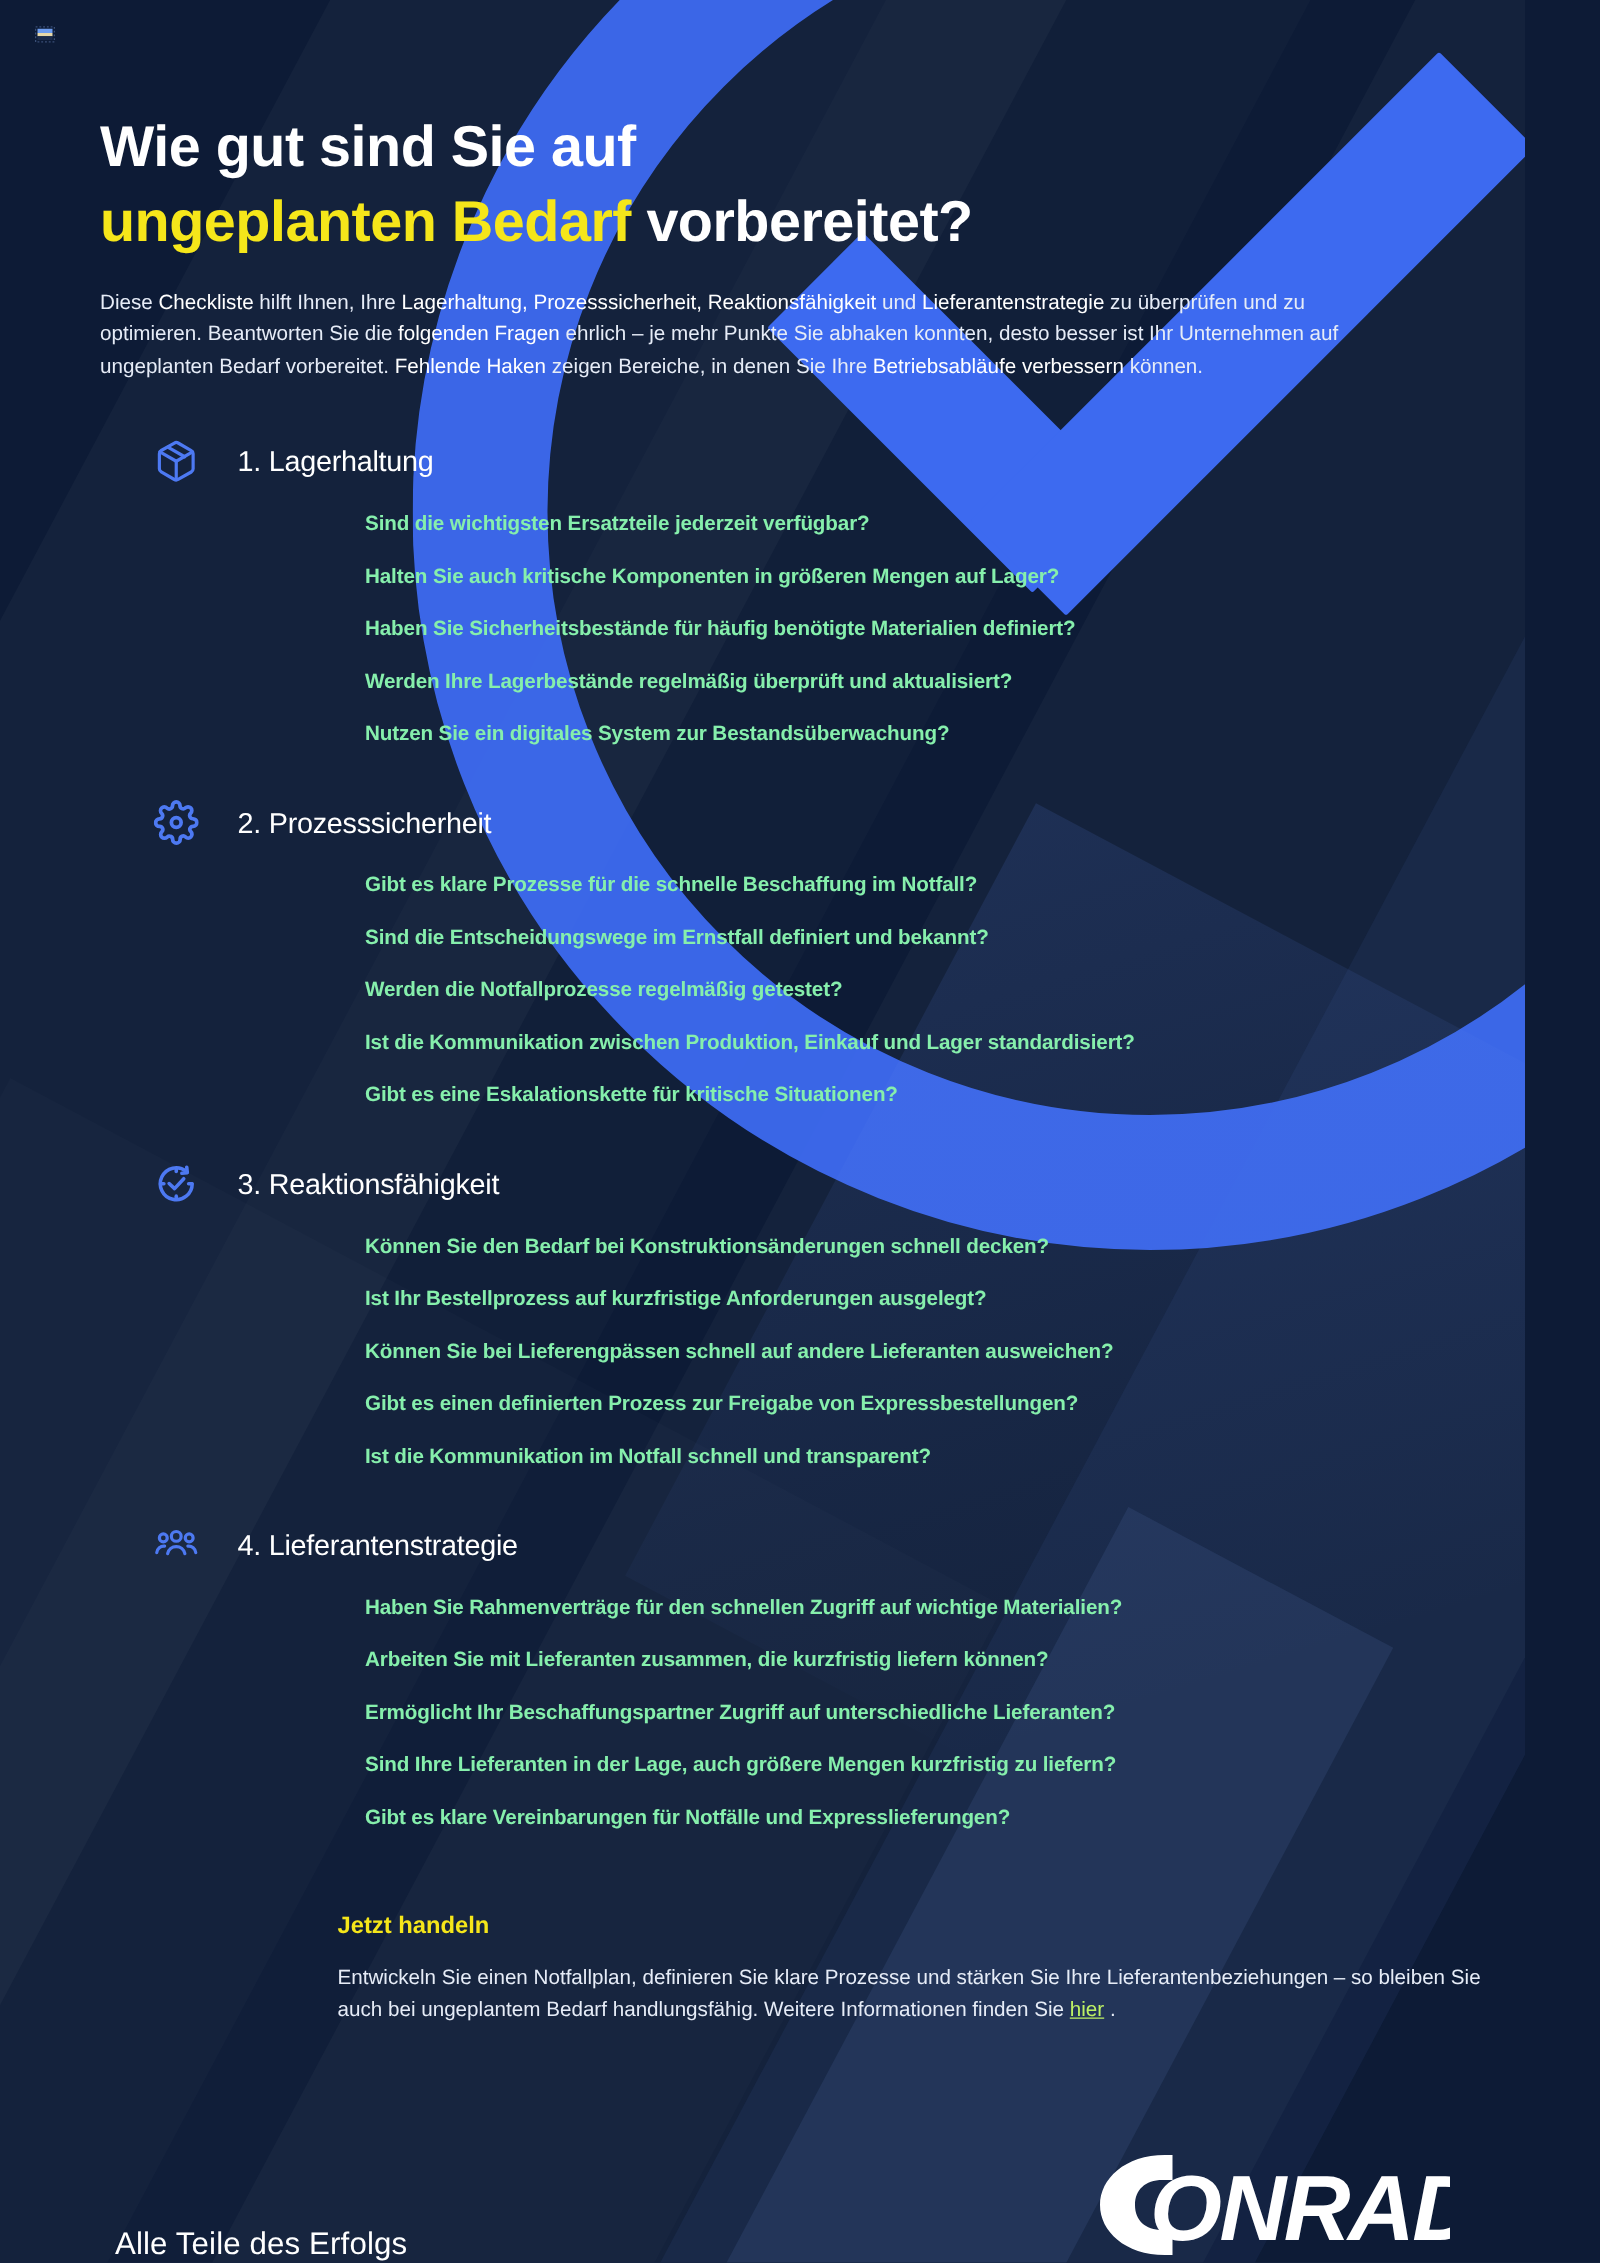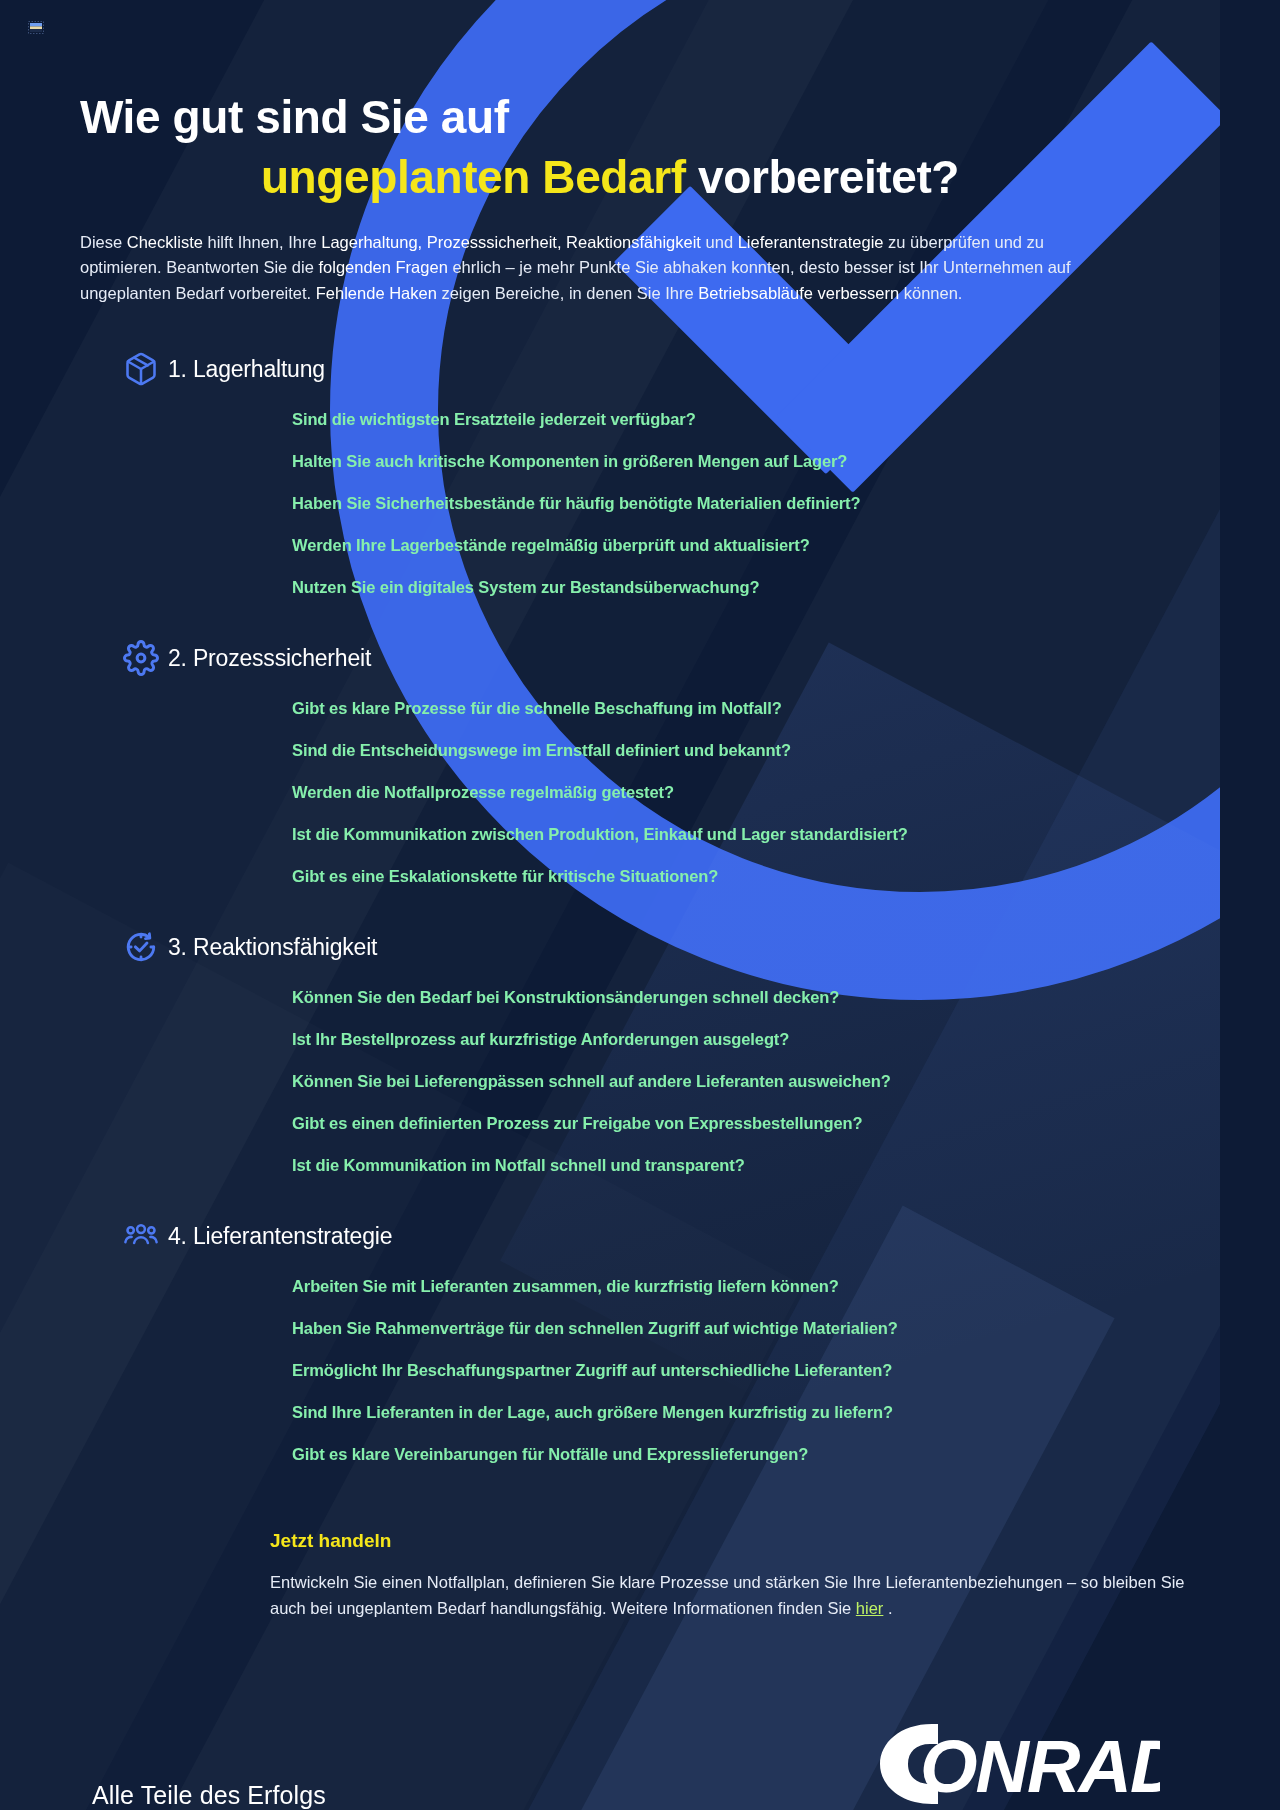--- a/index.html
+++ b/index.html
@@ -101,41 +101,41 @@
 
   .headline {
     margin: 0;
     padding-top: 88px;
     font-size: 46px;
     line-height: 1.30;
     font-weight: bold;
     letter-spacing: -0.4px;
   }
   .headline .l1 { display: block; color: #ffffff; }
-  .headline .l2 { display: block; color: #ffffff; text-align: center; }
+  .headline .l2 { display: block; color: #ffffff; }
   .hl-yellow { color: #f5e61a; }
 
   .intro {
     margin: 22px 0 0 0;
     width: 1020px;
     font-size: 16.5px;
     line-height: 1.55;
     color: #e6ecf7;
   }
   .intro b { color: #ffffff; font-weight: normal; }
 
   
   .sections { margin-top: 44px; }
 
   .section { margin-bottom: 42px; }
 
   .sec-head {
     display: flex;
     align-items: center;
-    gap: 8px;
+    gap: 30px;
     padding-left: 42px;
   }
   .sec-icon {
     width: 38px; height: 38px;
     display: flex; align-items: center; justify-content: center;
     flex: 0 0 38px;
   }
   .sec-title {
     font-size: 23px;
     font-weight: 500;
@@ -313,22 +313,22 @@
               <path d="M7.4 16.6a4.7 4.7 0 0 1 9.2 0"></path>
               <circle cx="5.1" cy="8.2" r="2.1"></circle>
               <path d="M1.6 16.1a3.8 3.8 0 0 1 4.2-3.5"></path>
               <circle cx="18.9" cy="8.2" r="2.1"></circle>
               <path d="M22.4 16.1a3.8 3.8 0 0 0-4.2-3.5"></path>
             </svg>
           </span>
           <span class="sec-title">4. Lieferantenstrategie</span>
         </div>
         <ul class="questions">
+          <li>Haben Sie Rahmenverträge für den schnellen Zugriff auf wichtige Materialien?</li>
           <li>Arbeiten Sie mit Lieferanten zusammen, die kurzfristig liefern können?</li>
-          <li>Haben Sie Rahmenverträge für den schnellen Zugriff auf wichtige Materialien?</li>
           <li>Ermöglicht Ihr Beschaffungspartner Zugriff auf unterschiedliche Lieferanten?</li>
           <li>Sind Ihre Lieferanten in der Lage, auch größere Mengen kurzfristig zu liefern?</li>
           <li>Gibt es klare Vereinbarungen für Notfälle und Expresslieferungen?</li>
         </ul>
       </div>
 
     </div>
 
     <div class="cta">
       <div class="cta-title">Jetzt handeln</div>

